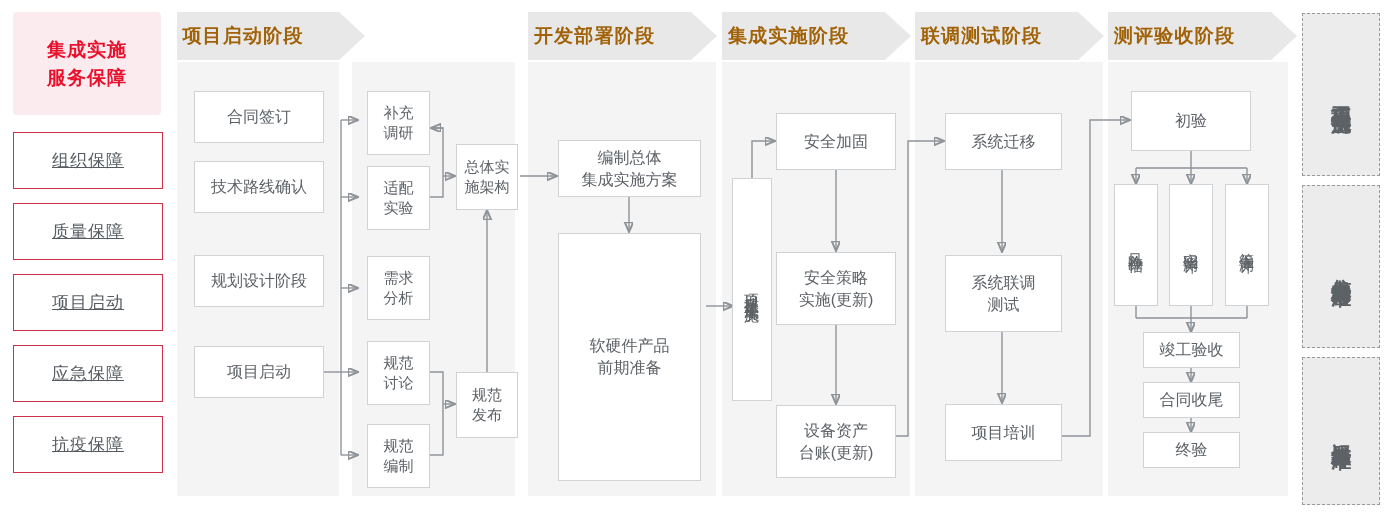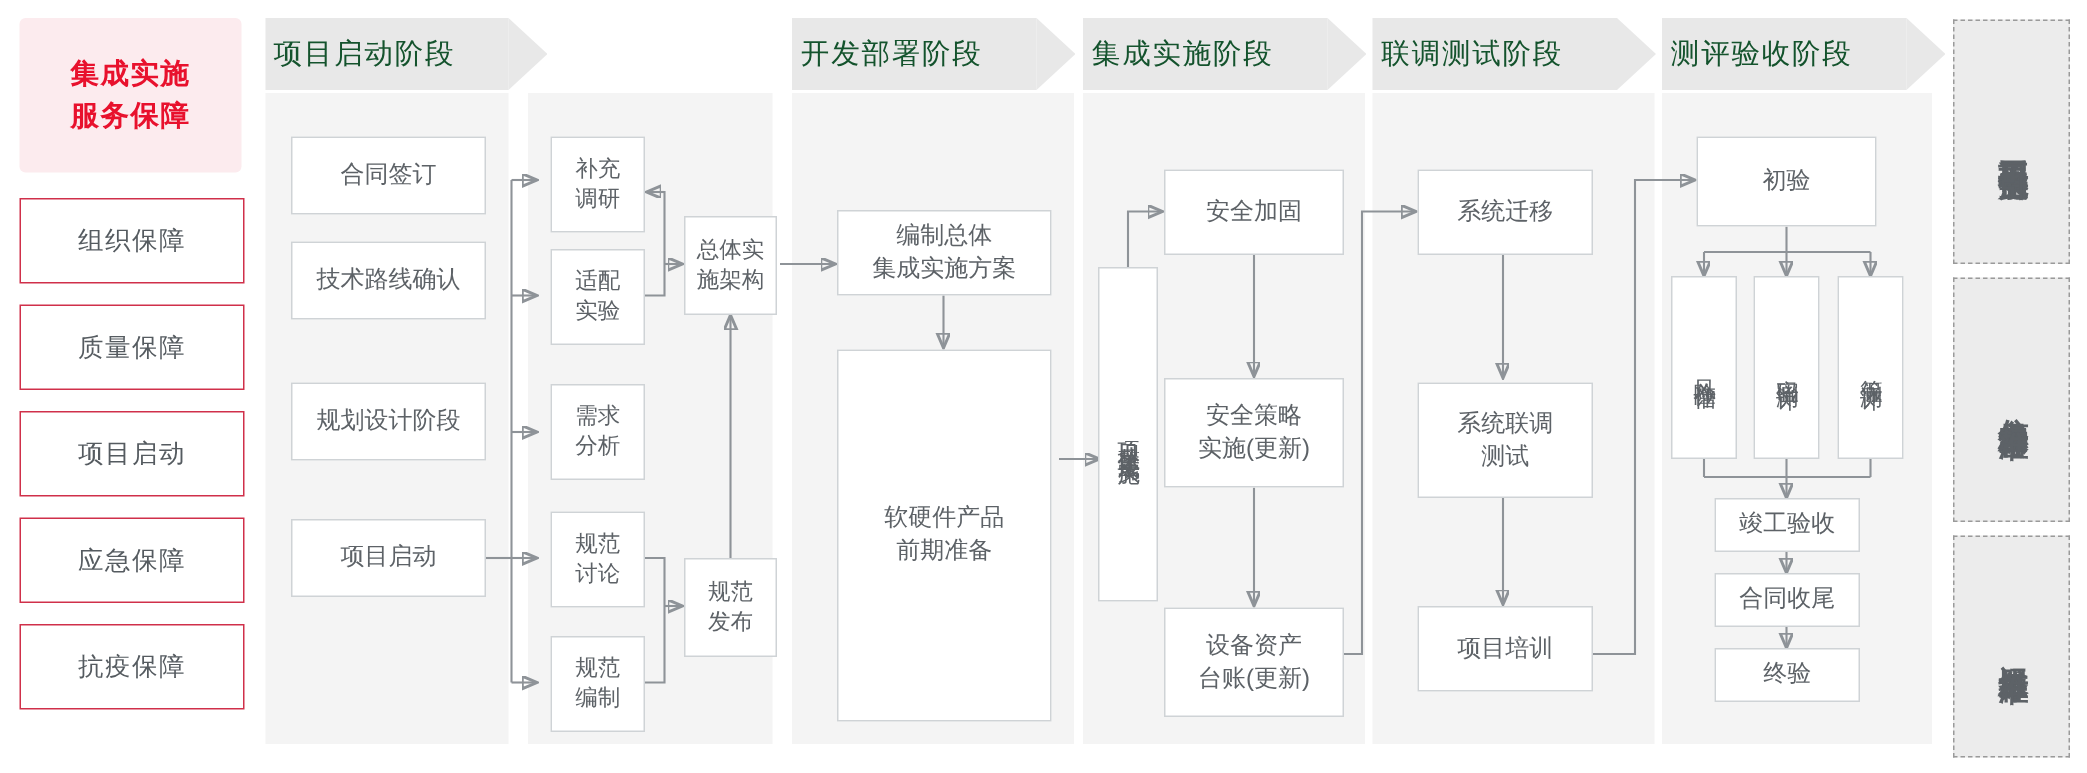--- a/index.html
+++ b/index.html
@@ -18,29 +18,29 @@
     background:#fcebee;border-radius:4px;
     display:flex;align-items:center;justify-content:center;
     text-align:right;
     color:#e8112d;font-weight:bold;font-size:19px;line-height:1.45;
     letter-spacing:1px;
   }
   .guar-box{
     position:absolute;left:0;width:148px;height:55px;
     background:#ffffff;border:1.6px solid #d0304a;
     display:flex;align-items:center;justify-content:center;
-    color:#555b60;font-size:17px;letter-spacing:1px;
+    color:#555b60;font-size:17px;letter-spacing:1px;text-decoration:underline;
   }
 
   
   .phase-head{
     position:absolute;top:12px;height:48px;
     background:#e8e8e8;
     display:flex;align-items:center;
-    color:#14532d;font-weight:normal;font-size:19px;letter-spacing:1.2px;
+    color:#a16207;font-weight:bold;font-size:19px;letter-spacing:1.2px;
   }
   .phase-head .htext{position:absolute;left:0;right:30px;text-align:center;}
   .notch-in{
     position:absolute;top:0;height:48px;width:26px;right:-26px;
     background:#e8e8e8;
     clip-path:polygon(0 0,100% 50%,0 100%,-200% 100%,-200% 0);
   }
 
   
   .phase-panel{

